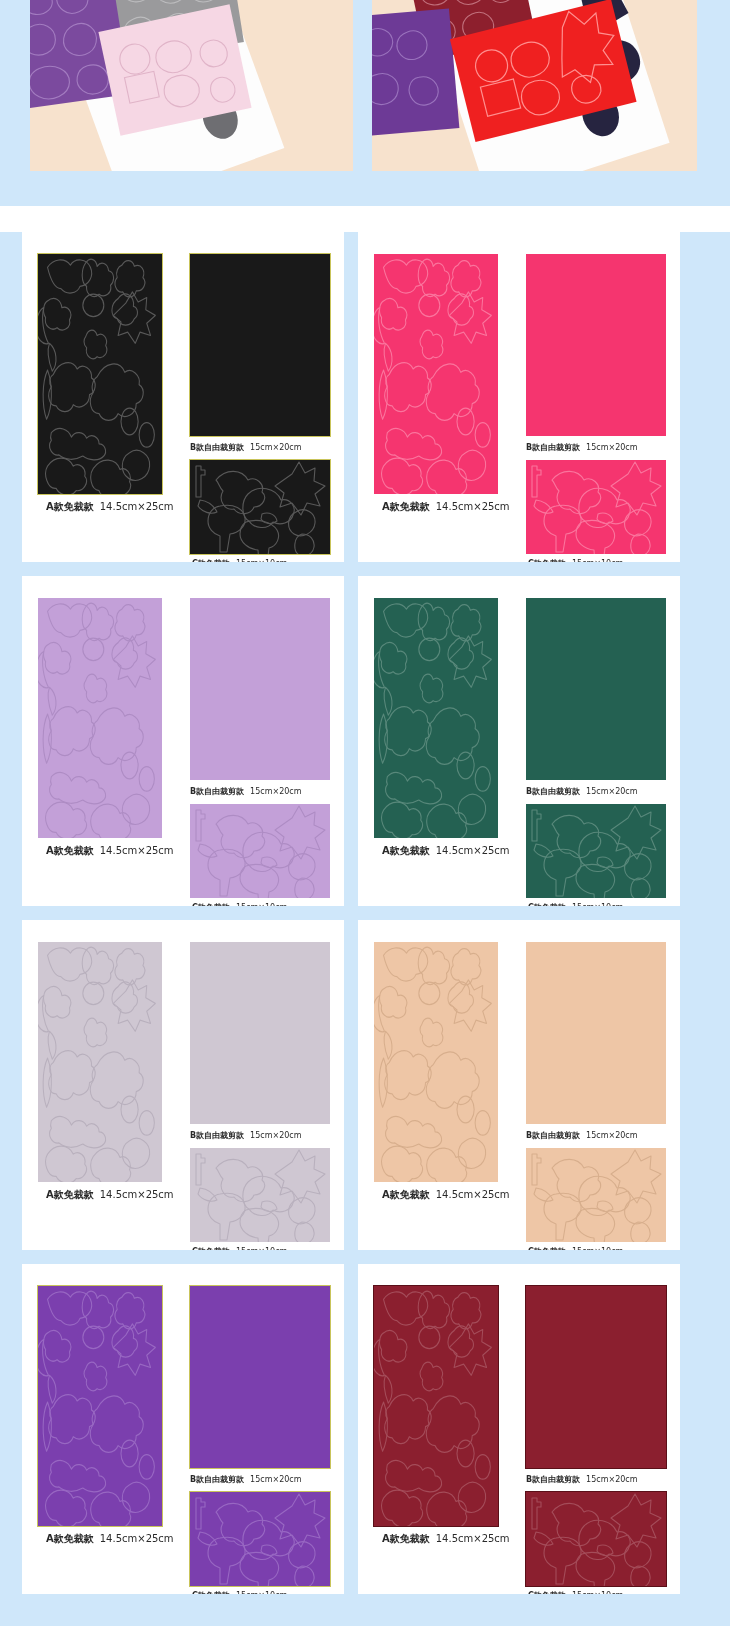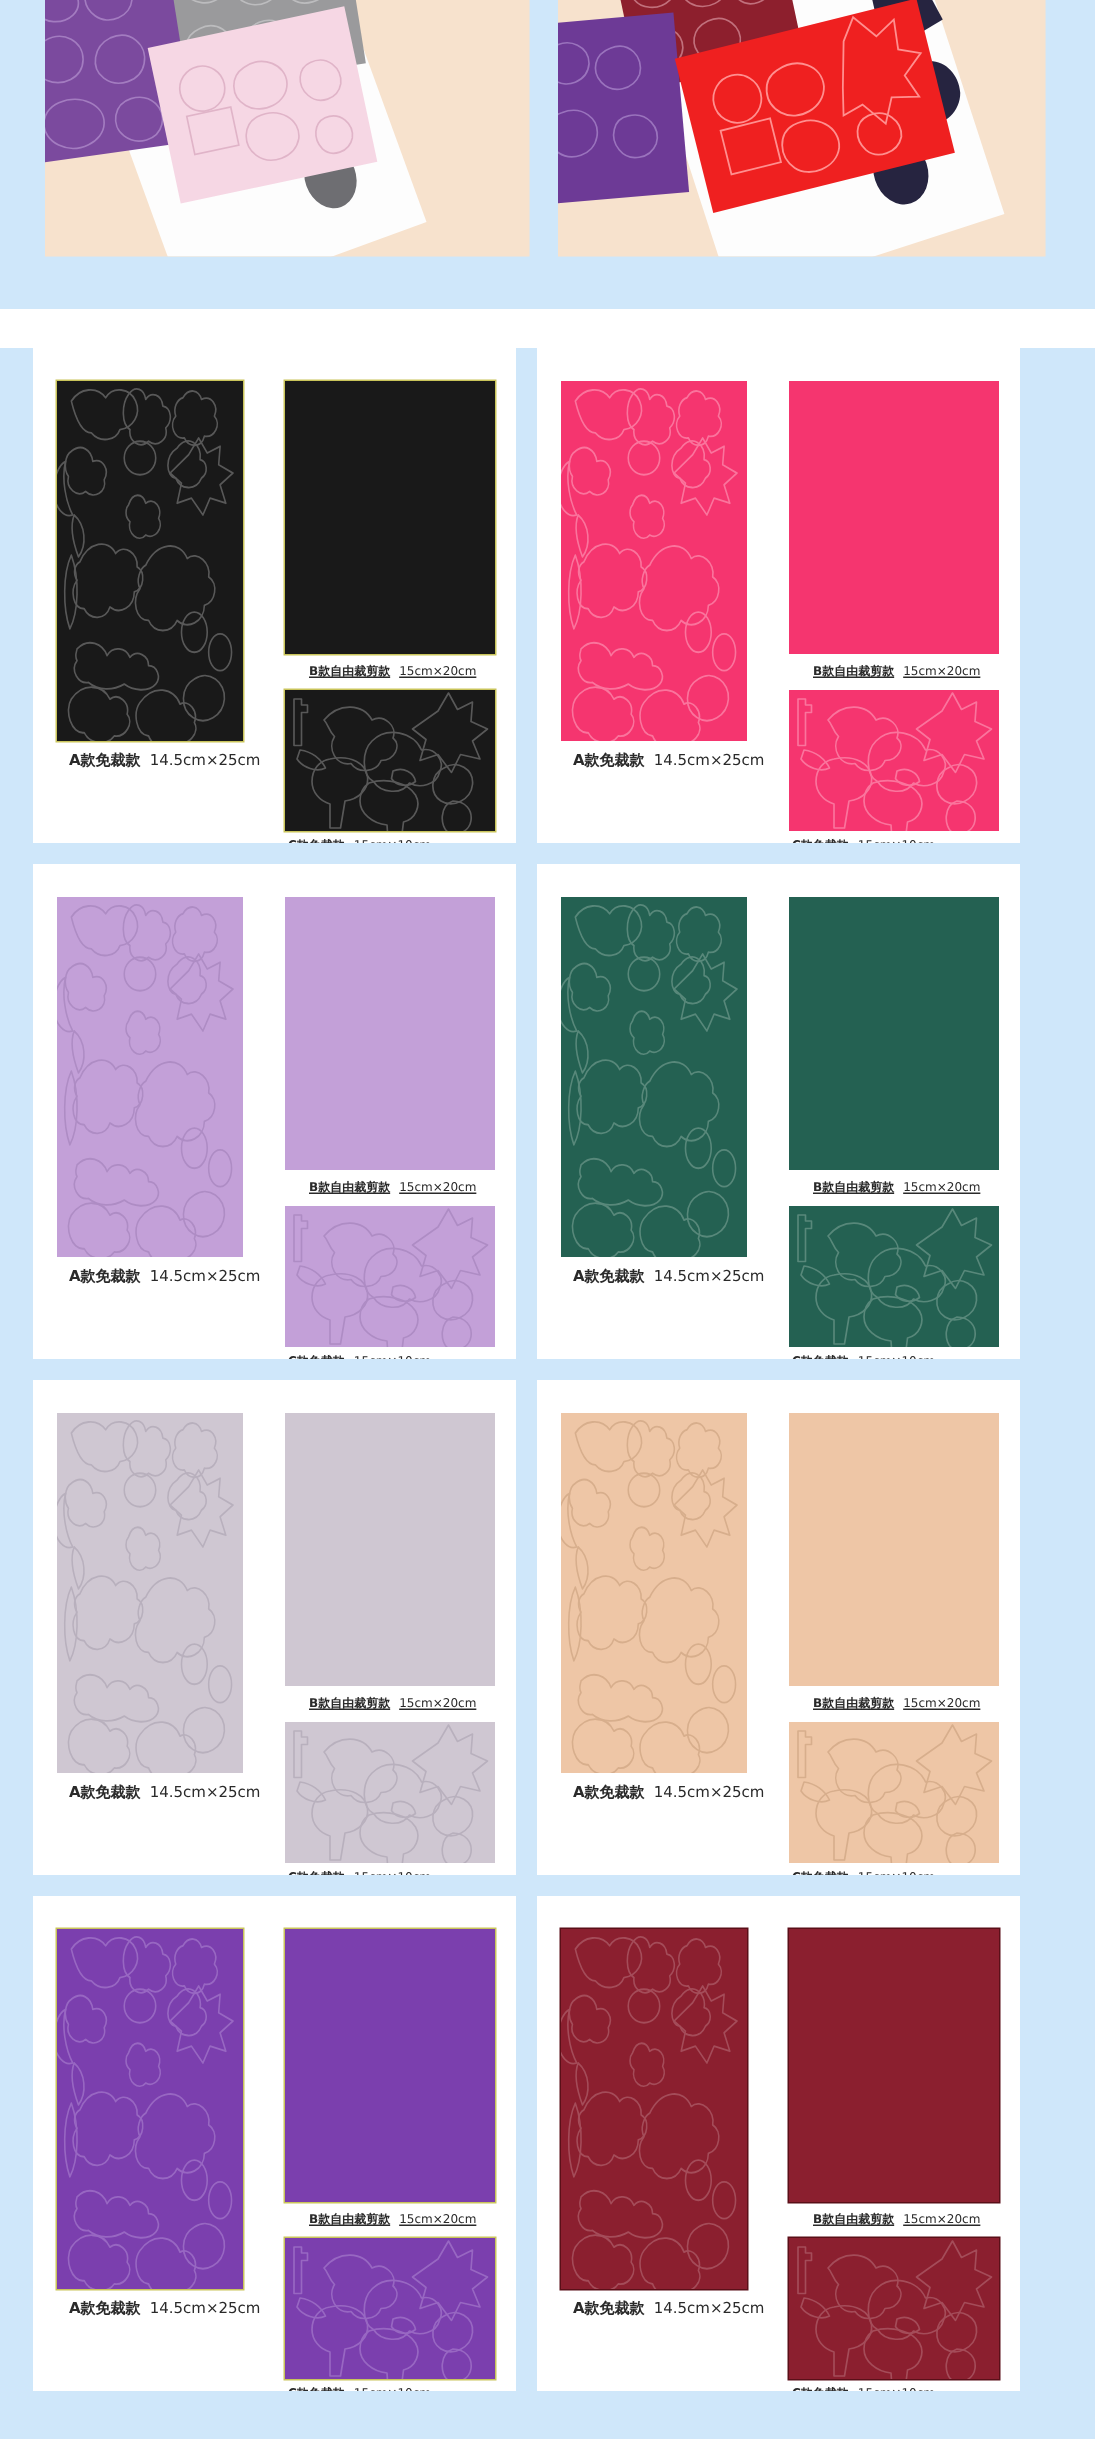--- a/index.html
+++ b/index.html
@@ -82,26 +82,25 @@
   }
 
   
   .sheetB{
     position:absolute;
     left:168px;top:22px;
     width:140px;height:182px;
   }
   .labelB{
     position:absolute;
-    left:184px;top:210px;
+    left:168px;top:210px;
     width:170px;
     font-size:8px;
     color:#2a2a2a;
     white-space:nowrap;
-    text-decoration:underline;
   }
 
   
   .sheetC{
     position:absolute;
     left:168px;top:228px;
     width:140px;height:94px;
   }
   .labelC{
     position:absolute;

